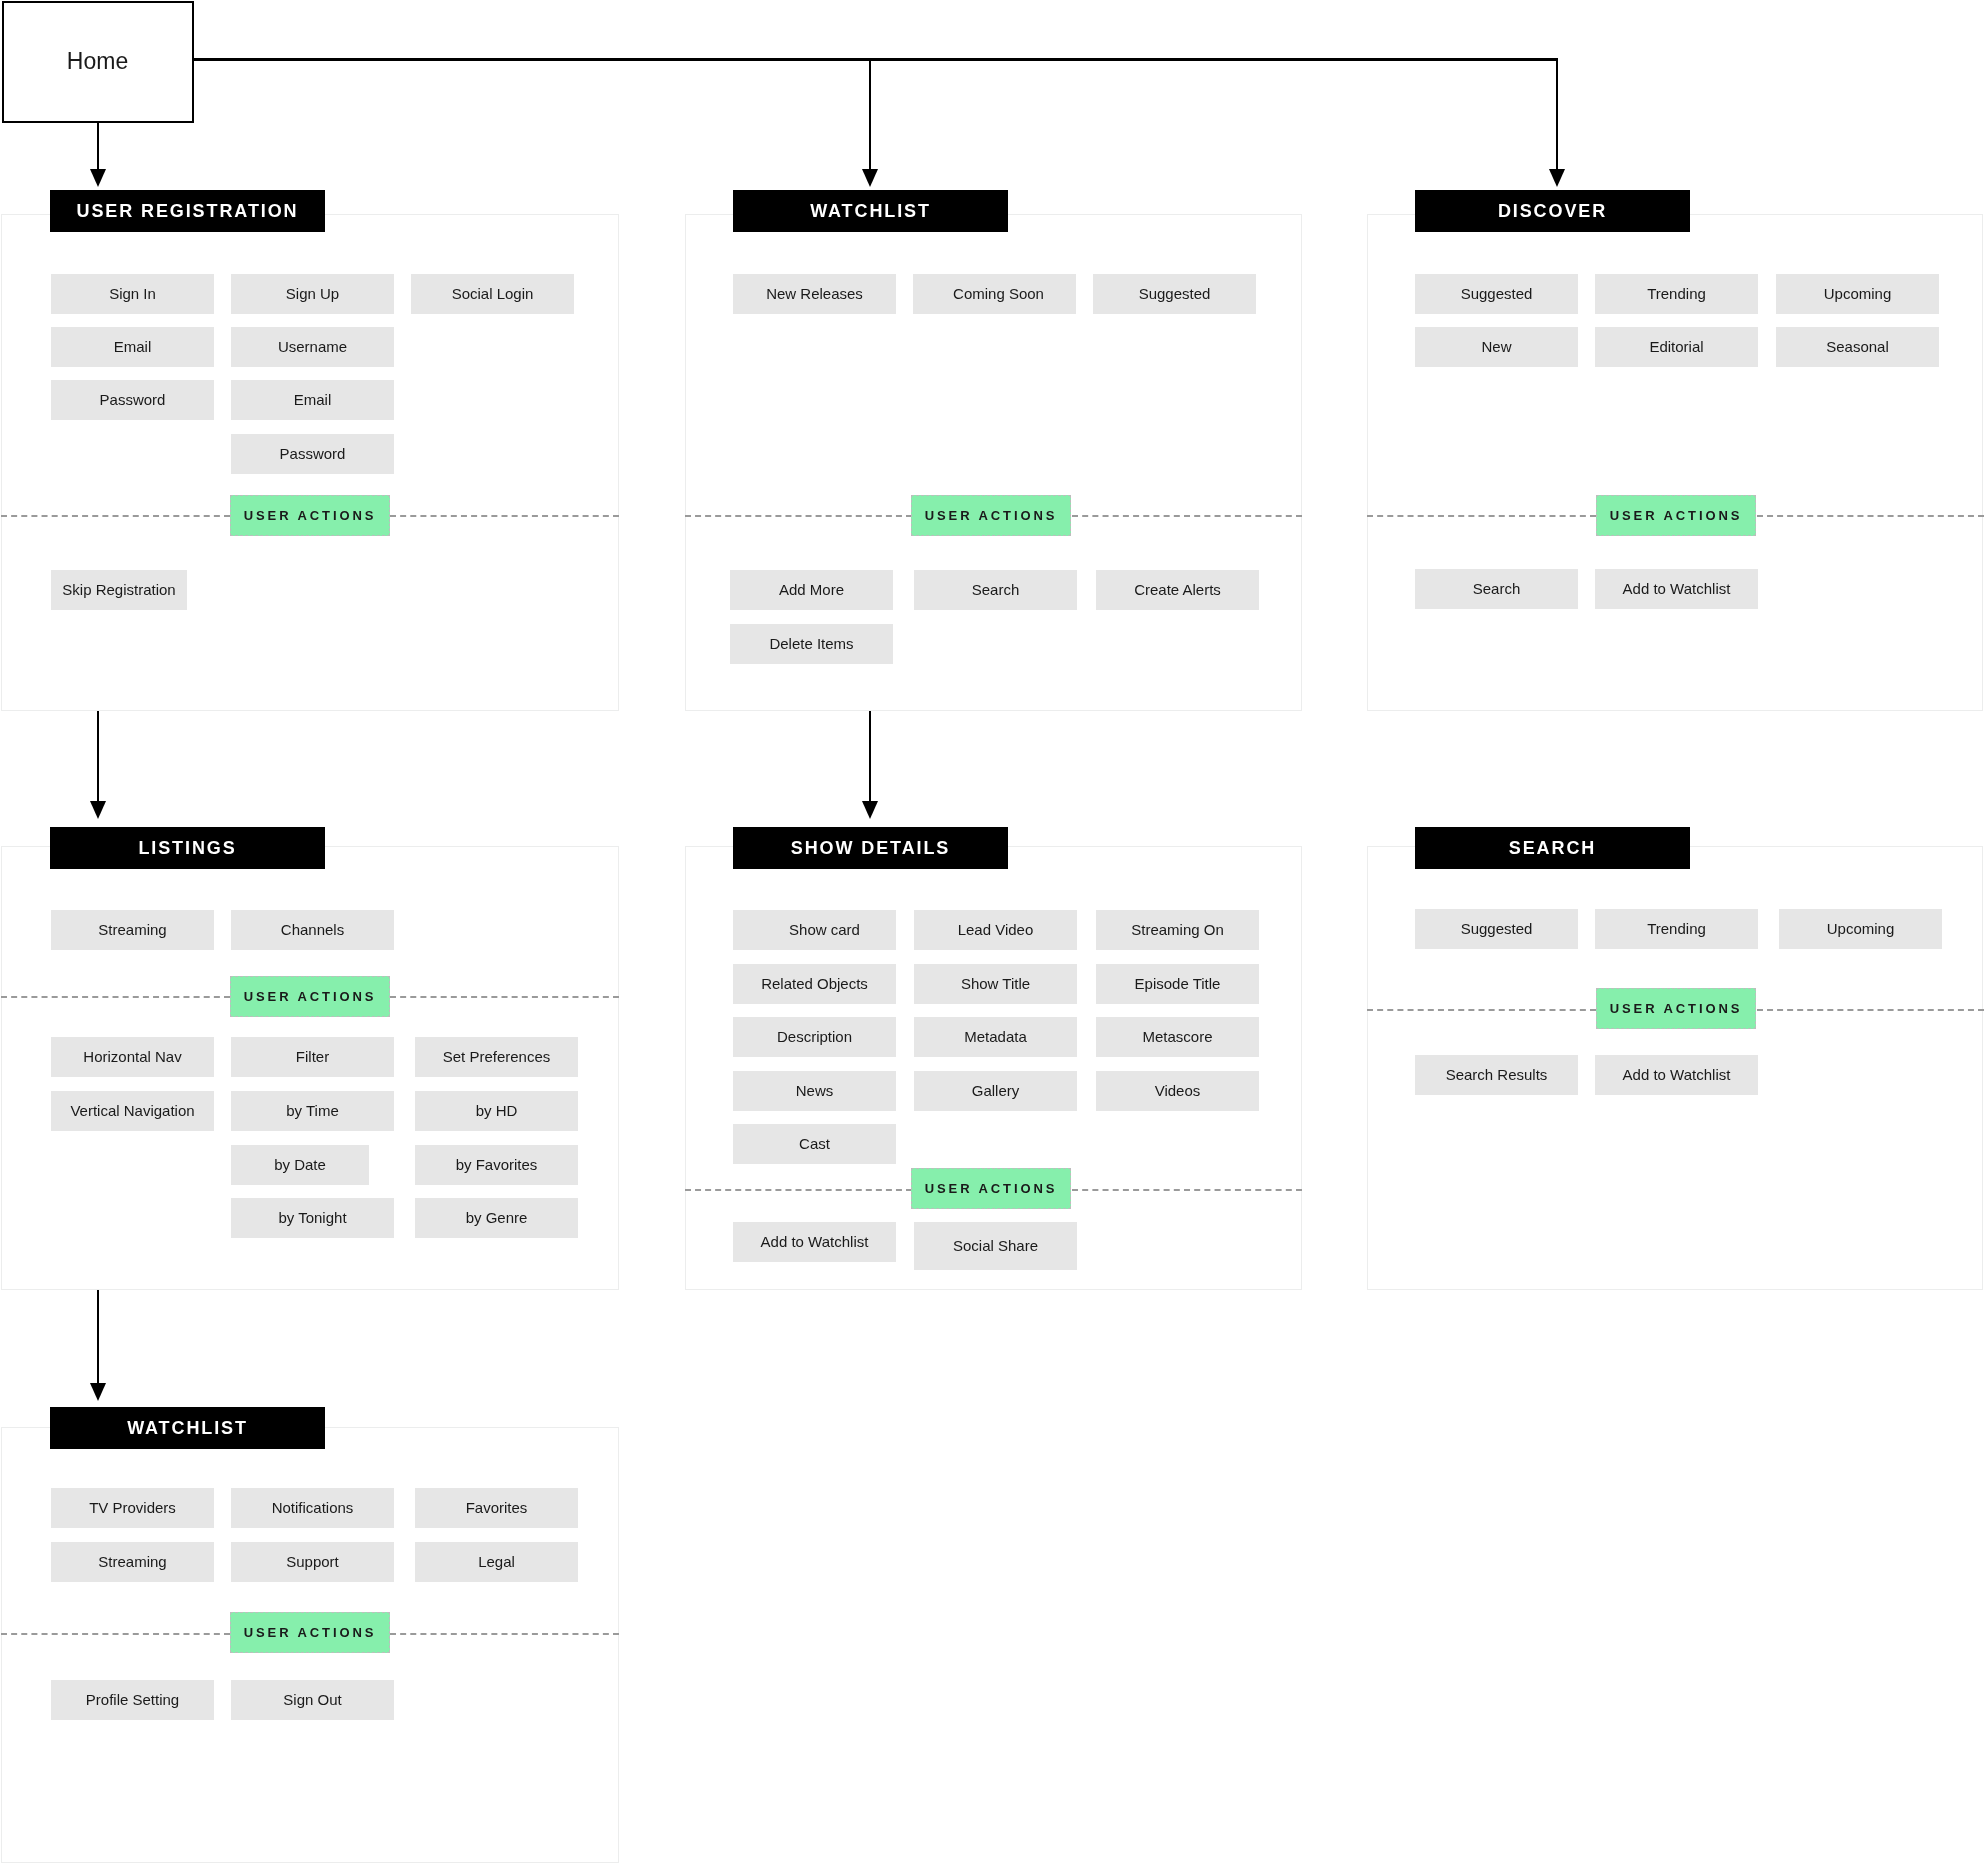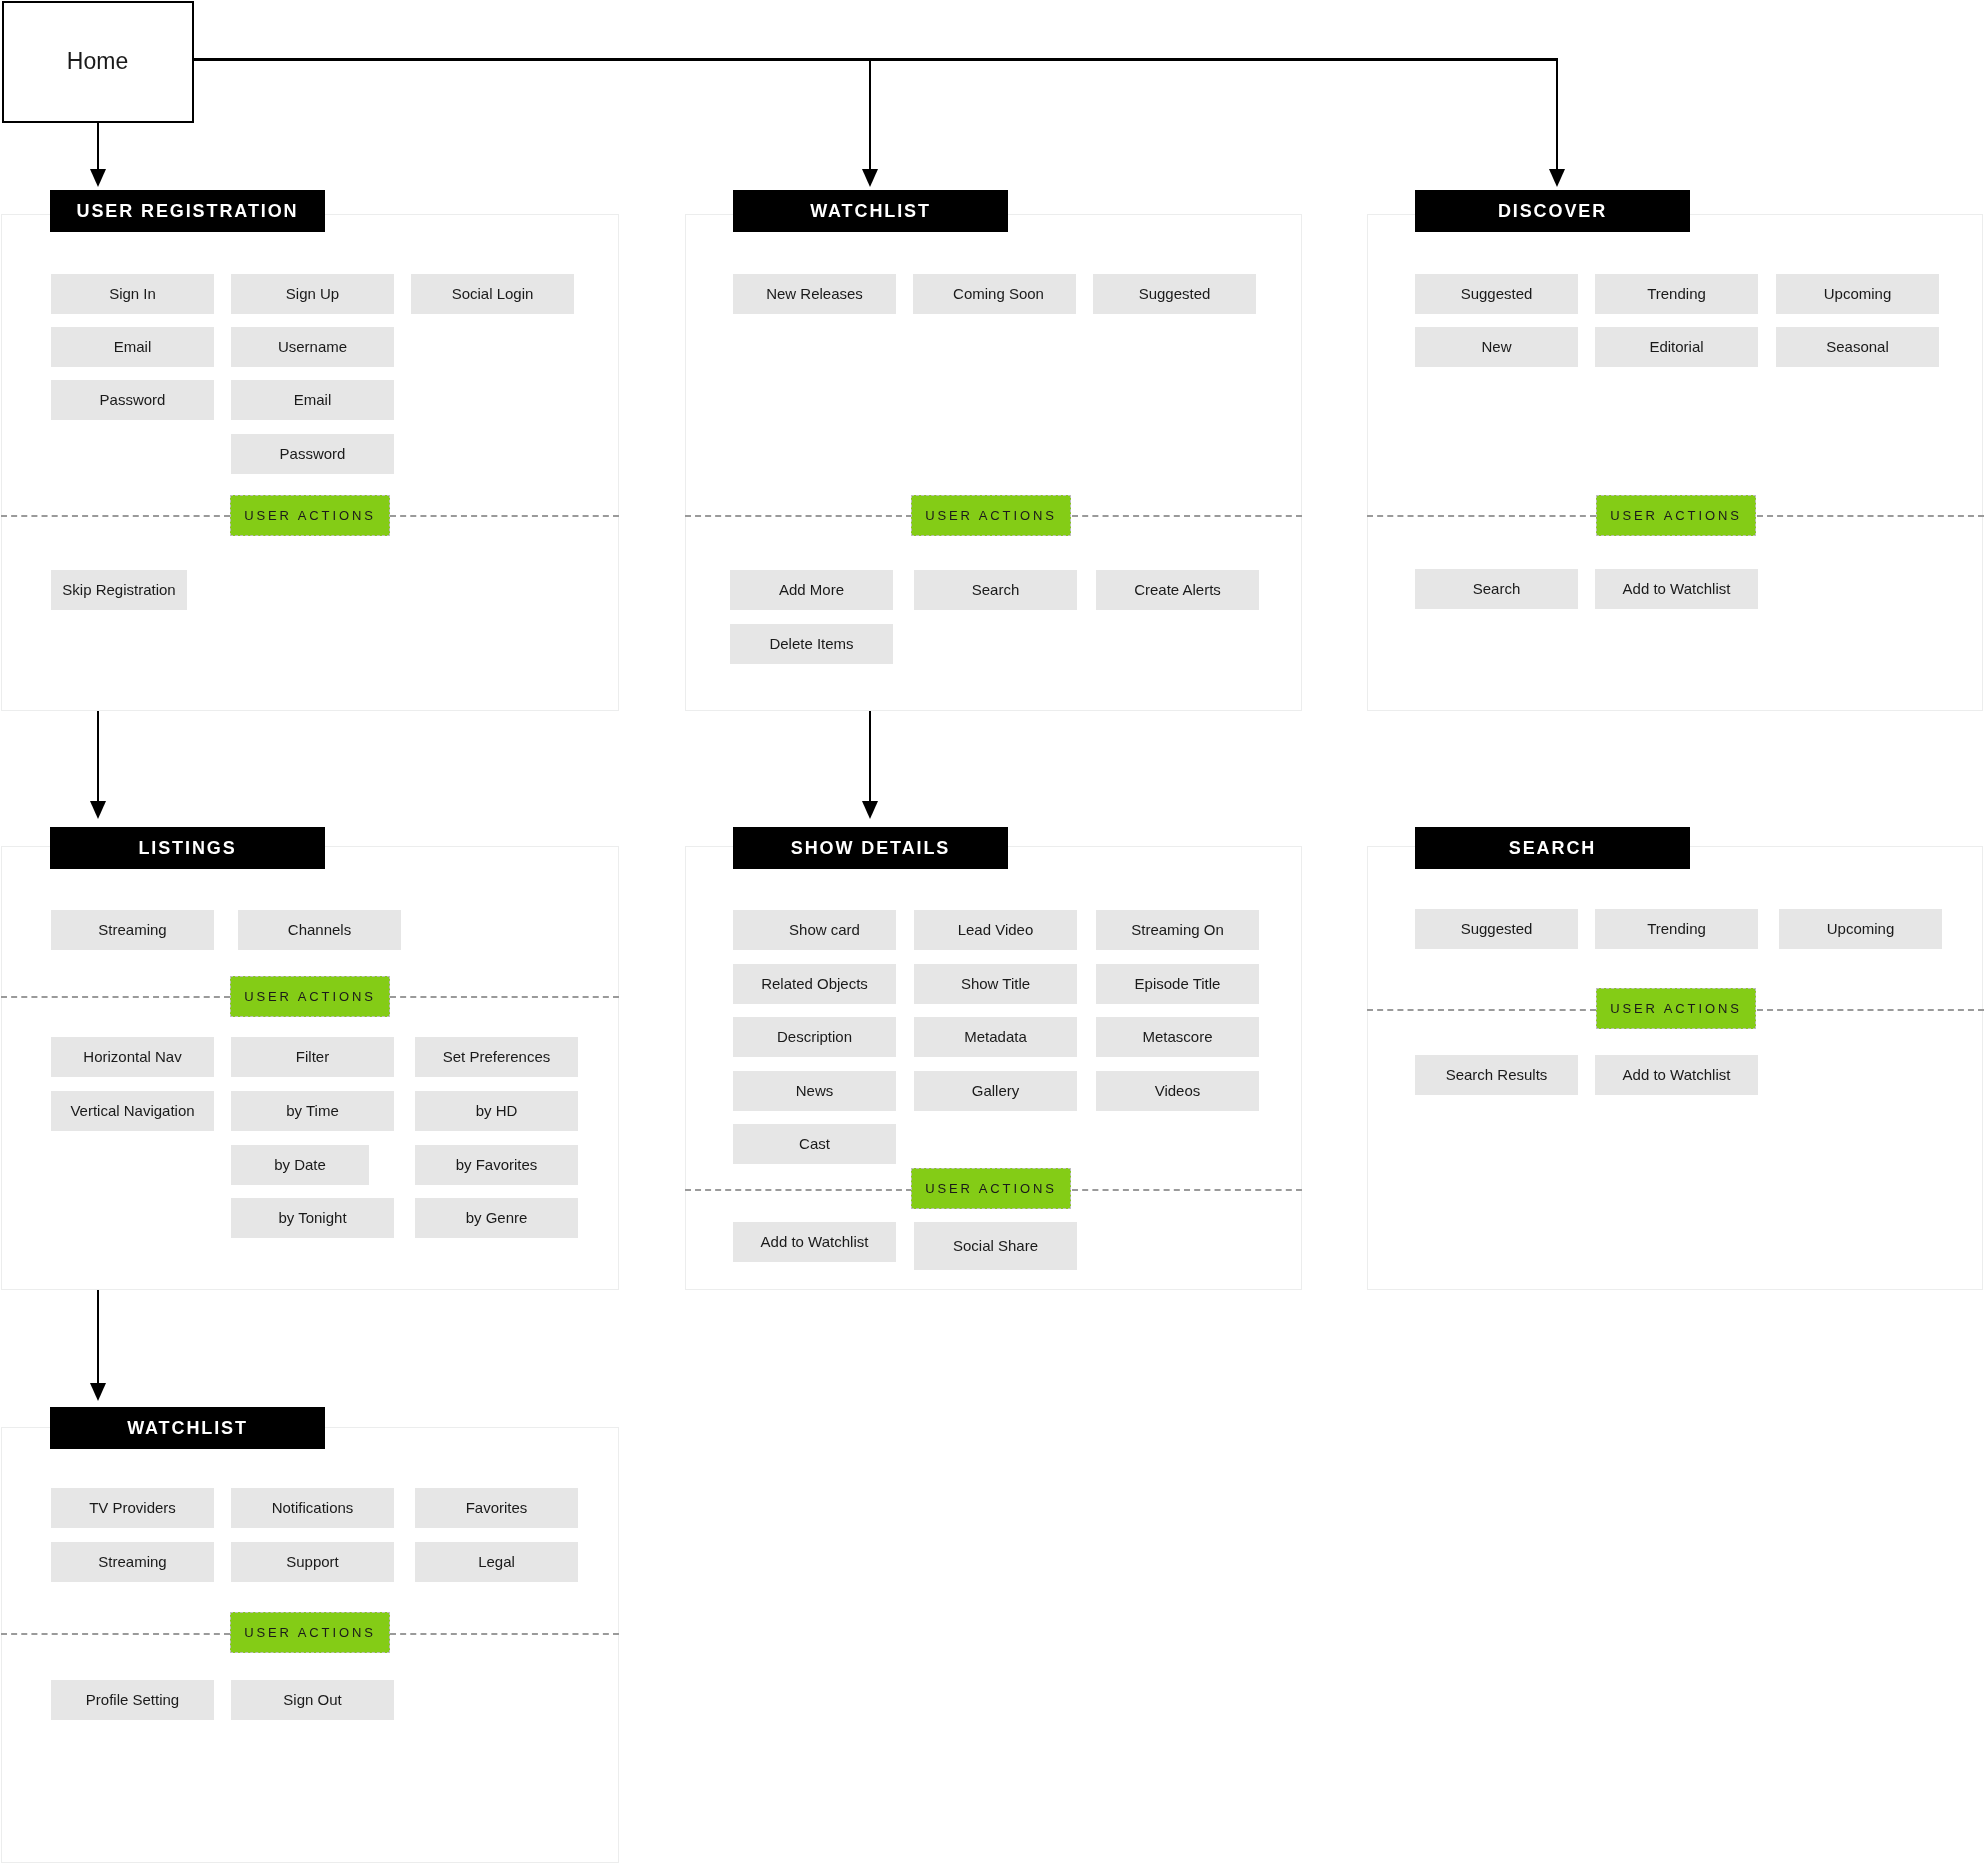--- a/index.html
+++ b/index.html
@@ -90,25 +90,25 @@
   
   .ua-line{
     position:absolute;
     height:0;
     border-top:2.1px dashed #9a9a9a;
     z-index:3;
   }
   .ua-badge{
     position:absolute;
     border:1.6px dashed #bdbdbd;
-    background:#84cc16;
-    display:flex;
-    align-items:center;
-    justify-content:center;
-    font-weight:normal;
+    background:#86efac;
+    display:flex;
+    align-items:center;
+    justify-content:center;
+    font-weight:bold;
     font-size:13px;
     letter-spacing:2.9px;
     color:#1a1a1a;
     box-sizing:border-box;
     z-index:4;
   }
 </style>
 </head>
 <body>
 
@@ -186,21 +186,21 @@
   <div class="ua-line" style="left:1757px; top:515px; width:227px;"></div>
   <div class="ua-badge" style="left:1596px; top:495px; width:160px; height:41px;">USER ACTIONS</div>
 
   <div class="chip" style="left:1415px; top:569px; width:163px; height:40px;">Search</div>
   <div class="chip" style="left:1595px; top:569px; width:163px; height:40px;">Add to Watchlist</div>
 
   <div class="panel" style="left:0.8px; top:846px; width:618px; height:444px;"></div>
   <div class="panel-header" style="left:50px; top:827px; width:275px; height:42px;">LISTINGS</div>
 
   <div class="chip" style="left:51px; top:910px; width:163px; height:40px;">Streaming</div>
-  <div class="chip" style="left:231px; top:910px; width:163px; height:40px;margin-left:7px;">Channels</div>
+  <div class="chip" style="left:231px; top:910px; width:163px; height:40px;">Channels</div>
 
   <div class="ua-line" style="left:0.8px; top:996px; width:229px;"></div>
   <div class="ua-line" style="left:390px; top:996px; width:229px;"></div>
   <div class="ua-badge" style="left:230px; top:976px; width:160px; height:41px;">USER ACTIONS</div>
 
   <div class="chip" style="left:51px; top:1037px; width:163px; height:40px;">Horizontal Nav</div>
   <div class="chip" style="left:231px; top:1037px; width:163px; height:40px;">Filter</div>
   <div class="chip" style="left:415px; top:1037px; width:163px; height:40px;">Set Preferences</div>
   <div class="chip" style="left:51px; top:1091px; width:163px; height:40px;">Vertical Navigation</div>
   <div class="chip" style="left:231px; top:1091px; width:163px; height:40px;">by Time</div>

